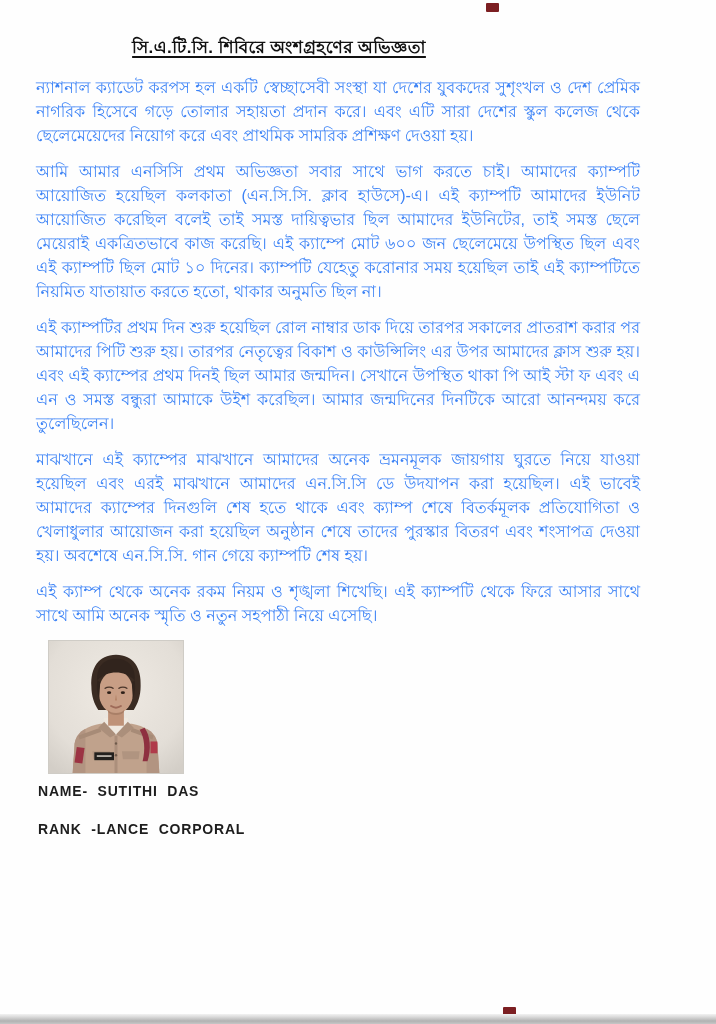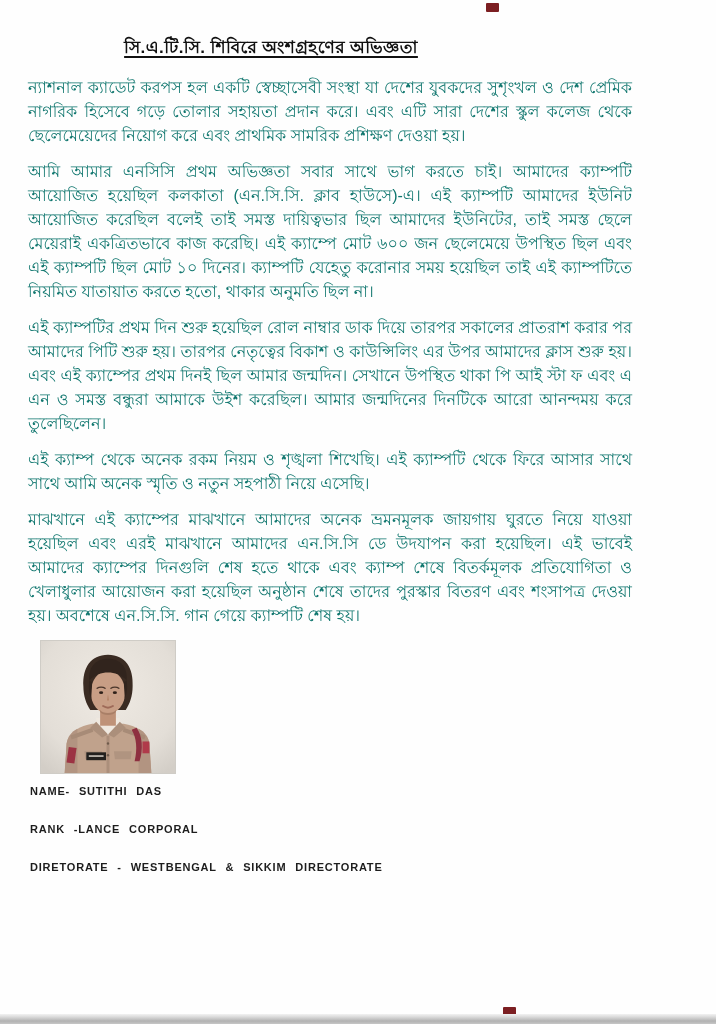--- a/index.html
+++ b/index.html
@@ -5,21 +5,21 @@
   html,body{margin:0;padding:0;background:#ffffff;}
   .page{
     position:relative;
     width:716px;height:1024px;
     background:#fefefe;
     overflow:hidden;
     font-family:"Liberation Sans","DejaVu Sans",sans-serif;
     color:#161616;
   }
   .content{
-    position:absolute;left:0;top:0;
+    position:absolute;left:8px;top:0;
     width:660px;
     padding:34px 28px 0 28px;
     box-sizing:border-box;
   }
   .title-wrap{
     text-align:center;
     padding-right:118px;   
     margin:0 0 14px 0;
   }
   .doc-title{
@@ -30,33 +30,33 @@
     color:#111;
     text-decoration:underline;
     text-underline-offset:3px;
     text-decoration-thickness:1.5px;
   }
   .para{
     margin:0 0 12px 0;
     font-size:16px;
     line-height:24px;
     text-align:justify;
-    color:#0f766e;
+    color:#3b82f6;
   }
   .photo-frame{
     width:136px;height:134px;
     margin:3px 0 8px 12px;
     border:1px solid #cfccc6;
     box-sizing:border-box;
     background:#e7e3dd;
   }
   .photo-frame svg{display:block;width:100%;height:100%;}
   .details{margin-top:10px;}
   .detail-line{
-    font-size:11px;
+    font-size:14px;
     font-weight:700;
     letter-spacing:.8px;
     word-spacing:5px;
     color:#1d1d1d;
     line-height:14px;
     margin:0 0 24px 2px;
     font-family:"Liberation Sans",sans-serif;
   }
   
   .mark-top{
@@ -82,23 +82,23 @@
     <div class="title-wrap">
       <span class="doc-title">সি.এ.টি.সি. শিবিরে অংশগ্রহণের অভিজ্ঞতা</span>
     </div>
 
     <p class="para">ন্যাশনাল ক্যাডেট করপস হল একটি স্বেচ্ছাসেবী সংস্থা যা দেশের যুবকদের সুশৃংখল ও দেশ প্রেমিক নাগরিক হিসেবে গড়ে তোলার সহায়তা প্রদান করে। এবং এটি সারা দেশের স্কুল কলেজ থেকে ছেলেমেয়েদের নিয়োগ করে এবং প্রাথমিক সামরিক প্রশিক্ষণ দেওয়া হয়।</p>
 
     <p class="para">আমি আমার এনসিসি প্রথম অভিজ্ঞতা সবার সাথে ভাগ করতে চাই। আমাদের ক্যাম্পটি আয়োজিত হয়েছিল কলকাতা (এন.সি.সি. ক্লাব হাউসে)-এ। এই ক্যাম্পটি আমাদের ইউনিট আয়োজিত করেছিল বলেই তাই সমস্ত দায়িত্বভার ছিল আমাদের ইউনিটের, তাই সমস্ত ছেলে মেয়েরাই একত্রিতভাবে কাজ করেছি। এই ক্যাম্পে মোট ৬০০ জন ছেলেমেয়ে উপস্থিত ছিল এবং এই ক্যাম্পটি ছিল মোট ১০ দিনের। ক্যাম্পটি যেহেতু করোনার সময় হয়েছিল তাই এই ক্যাম্পটিতে নিয়মিত যাতায়াত করতে হতো, থাকার অনুমতি ছিল না।</p>
 
     <p class="para">এই ক্যাম্পটির প্রথম দিন শুরু হয়েছিল রোল নাম্বার ডাক দিয়ে তারপর সকালের প্রাতরাশ করার পর আমাদের পিটি শুরু হয়। তারপর নেতৃত্বের বিকাশ ও কাউন্সিলিং এর উপর আমাদের ক্লাস শুরু হয়। এবং এই ক্যাম্পের প্রথম দিনই ছিল আমার জন্মদিন। সেখানে উপস্থিত থাকা পি আই স্টা ফ এবং এ এন ও সমস্ত বন্ধুরা আমাকে উইশ করেছিল। আমার জন্মদিনের দিনটিকে আরো আনন্দময় করে তুলেছিলেন।</p>
 
+    <p class="para">মাঝখানে এই ক্যাম্পের মাঝখানে আমাদের অনেক ভ্রমনমূলক জায়গায় ঘুরতে নিয়ে যাওয়া হয়েছিল এবং এরই মাঝখানে আমাদের এন.সি.সি ডে উদযাপন করা হয়েছিল। এই ভাবেই আমাদের ক্যাম্পের দিনগুলি শেষ হতে থাকে এবং ক্যাম্প শেষে বিতর্কমূলক প্রতিযোগিতা ও খেলাধুলার আয়োজন করা হয়েছিল অনুষ্ঠান শেষে তাদের পুরস্কার বিতরণ এবং শংসাপত্র দেওয়া হয়। অবশেষে এন.সি.সি. গান গেয়ে ক্যাম্পটি শেষ হয়।</p>
+
     <p class="para">এই ক্যাম্প থেকে অনেক রকম নিয়ম ও শৃঙ্খলা শিখেছি। এই ক্যাম্পটি থেকে ফিরে আসার সাথে সাথে আমি অনেক স্মৃতি ও নতুন সহপাঠী নিয়ে এসেছি।</p>
-
-    <p class="para">মাঝখানে এই ক্যাম্পের মাঝখানে আমাদের অনেক ভ্রমনমূলক জায়গায় ঘুরতে নিয়ে যাওয়া হয়েছিল এবং এরই মাঝখানে আমাদের এন.সি.সি ডে উদযাপন করা হয়েছিল। এই ভাবেই আমাদের ক্যাম্পের দিনগুলি শেষ হতে থাকে এবং ক্যাম্প শেষে বিতর্কমূলক প্রতিযোগিতা ও খেলাধুলার আয়োজন করা হয়েছিল অনুষ্ঠান শেষে তাদের পুরস্কার বিতরণ এবং শংসাপত্র দেওয়া হয়। অবশেষে এন.সি.সি. গান গেয়ে ক্যাম্পটি শেষ হয়।</p>
 
     <div class="photo-frame">
 
       <svg viewBox="0 0 136 134" xmlns="http://www.w3.org/2000/svg">
         <defs>
           <radialGradient id="bgG" cx="50%" cy="38%" r="75%">
             <stop offset="0%" stop-color="#efeae3"></stop>
             <stop offset="70%" stop-color="#e3ded7"></stop>
             <stop offset="100%" stop-color="#d3cec7"></stop>
           </radialGradient>
@@ -144,21 +144,20 @@
         <path d="M68,54 L67,60 C67.3,61 68.7,61 69,60 Z" fill="#b58569"></path>
         <path d="M63,66 C66,68 70,68 73,66" stroke="#9e6a58" stroke-width="2" fill="none" stroke-linecap="round"></path>
 
         <path d="M60,70 C62,74 74,74 76,70 L76,72 C73,76 63,76 60,72 Z" fill="#a97f67"></path>
       </svg>
     </div>
 
     <div class="details">
       <div class="detail-line">NAME- SUTITHI DAS</div>
       <div class="detail-line">RANK -LANCE CORPORAL</div>
-      <div class="detail-line">DIRETORATE - WESTBENGAL &amp; SIKKIM DIRECTORATE</div>
     </div>
 
   </div>
 
   <div class="mark-top"></div>
   <div class="mark-bottom"></div>
   <div class="bottom-bar"></div>
 
 </div>
 

